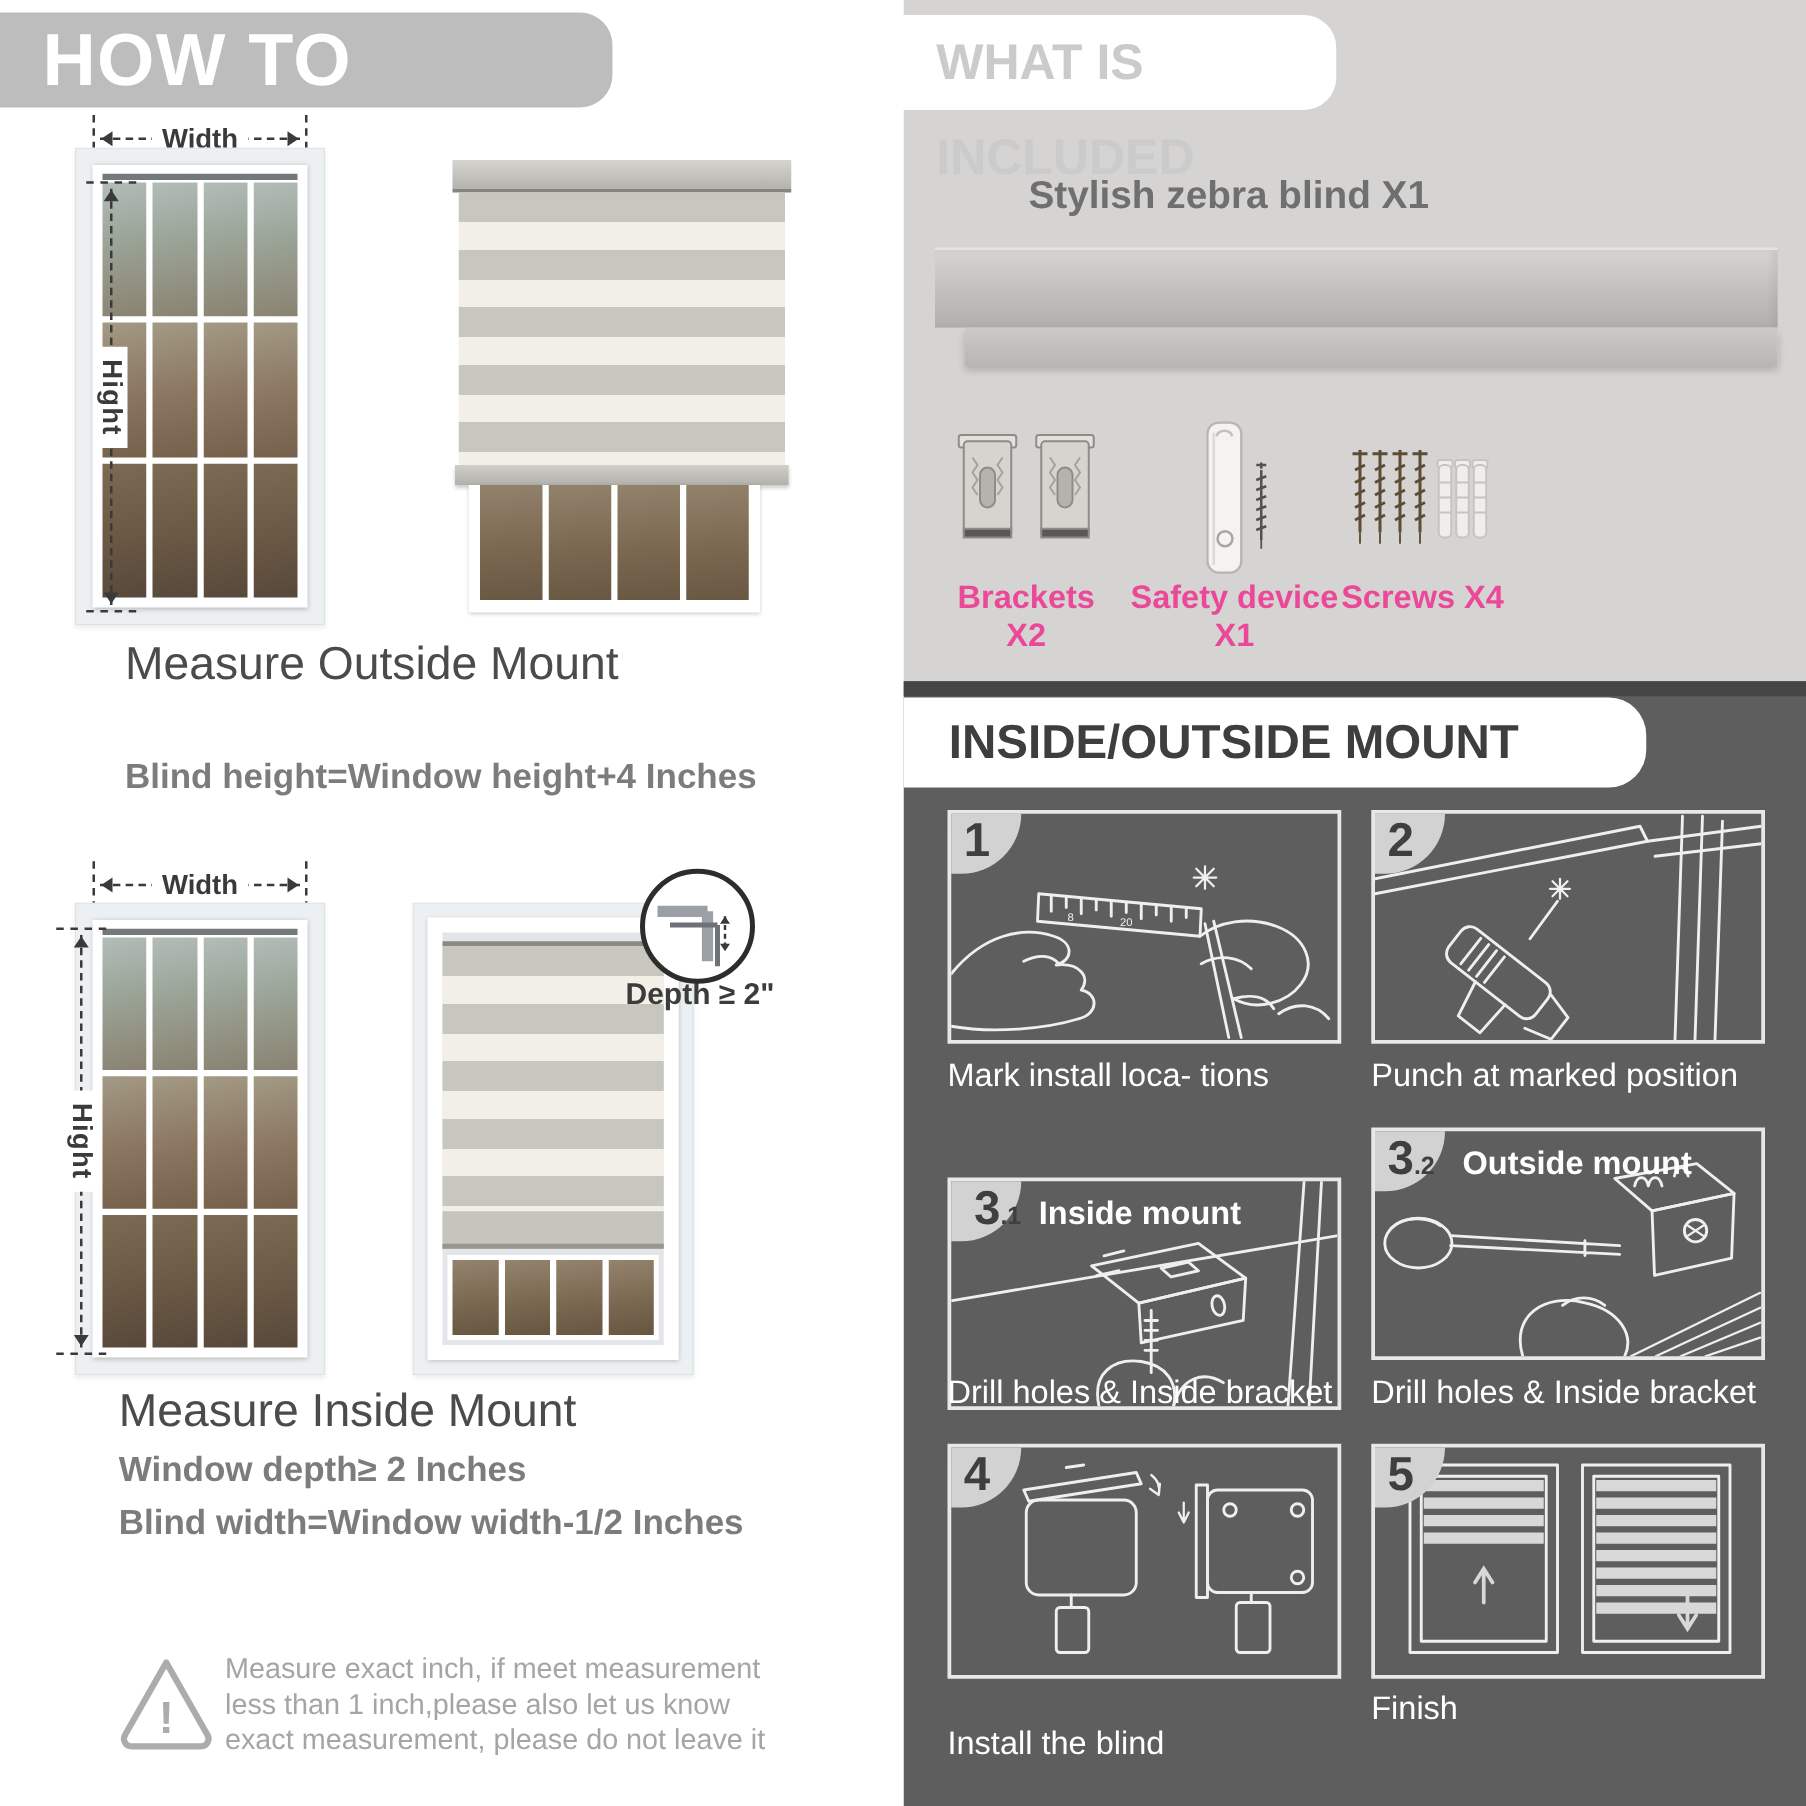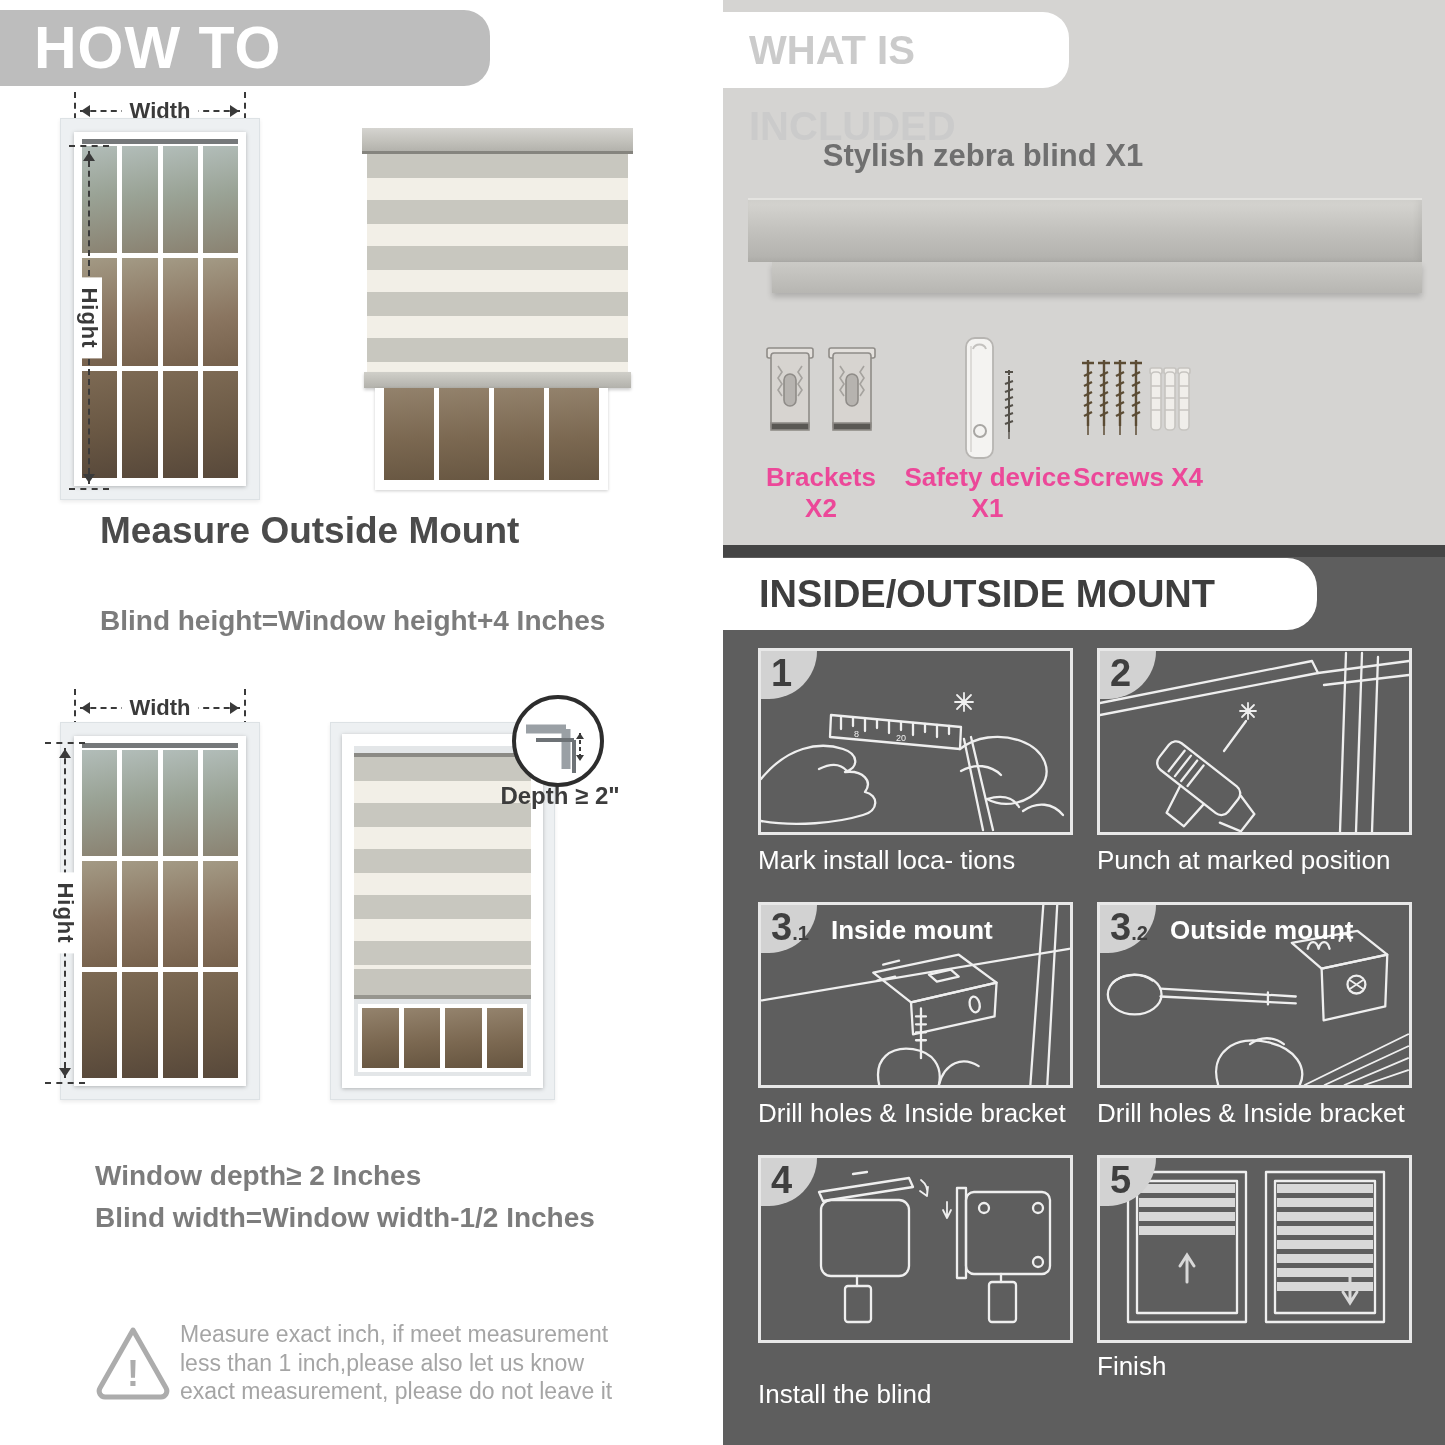--- a/index.html
+++ b/index.html
@@ -54,21 +54,21 @@
   .iwin-in{position:absolute;left:12px;right:12px;top:12px;bottom:12px;background:#e3e6e8;}
   .iblind-rail{position:absolute;left:0;right:0;top:7px;height:4px;background:#8b8a85;}
   .iblind{position:absolute;left:0;right:0;top:11px;height:212px;
           background:repeating-linear-gradient(180deg,#c8c7bf 0px,#c8c7bf 24px,#f2efe7 24px,#f2efe7 46px);}
   .iblind-bot{position:absolute;left:0;right:0;top:223px;height:26px;background:#c6c5bd;border-bottom:4px solid #97968f;}
   .ipanes{position:absolute;left:4px;right:4px;bottom:4px;top:258px;display:flex;gap:5px;background:#fff;padding:4px;}
   .ipanes div{flex:1;background:linear-gradient(172deg,#94836d 0%,#7b6851 55%,#665540 100%);}
   .circle-callout{border-radius:50%;border:4px solid #2d2d2d;background:#fff;z-index:6;}
   .depth-label{font-size:24px;font-weight:700;color:#3c3c3c;text-align:center;}
 
-  .m-title{font-size:37px;font-weight:700;color:#4b4b4b;text-align:center;}
+  .m-title{font-size:37px;font-weight:400;color:#4b4b4b;text-align:center;}
   .m-line{font-size:28px;font-weight:700;color:#7c7c7c;}
   .warn-text{font-size:23px;color:#a5a5a5;line-height:1.24;width:440px;}
 
   
   .inc-bg{left:723px;top:0;width:722px;height:545px;background:#d5d4d2;}
   .inc-band{left:717px;top:12px;width:352px;height:76px;background:#fff;border-radius:0 26px 26px 0;
             color:#cbcbcb;font-size:40px;font-weight:700;line-height:76px;padding-left:32px;box-sizing:border-box;}
   .inc-title{font-size:31px;font-weight:700;color:#6f6f6f;text-align:center;}
   .rail-main{height:62px;background:linear-gradient(180deg,#d6d5d1 0%,#c2c1bd 50%,#b1b0ac 100%);
              border-top:2px solid #e4e3e0;box-shadow:inset -4px 0 6px rgba(0,0,0,.06);}
@@ -214,20 +214,23 @@
       <path d="M10,30 H50 M50,30 V70" stroke="#9aa0a5" stroke-width="9" fill="none"></path>
       <path d="M20,41 H58 M58,41 V74" stroke="#6d7276" stroke-width="4" fill="none"></path>
       <path d="M64,34 V62" stroke="#3a3a3a" stroke-width="2" stroke-dasharray="4 3" fill="none"></path>
       <path d="M64,34 l-4,6 h8 Z M64,62 l-4,-6 h8 Z" fill="#3a3a3a"></path>
     </svg>
   </div>
   <div class="abs depth-label" style="left:495px;top:782px;width:130px;">
     <span>Depth ≥ 2"</span>
   </div>
 
+  <div class="abs m-title" style="left:95px;top:1108px;">
+    <span class="cx90">Measure Inside Mount</span>
+  </div>
   <div class="abs m-line" style="left:95px;top:1160px;">
     <span class="cx90">Window depth≥ 2 Inches</span>
   </div>
   <div class="abs m-line" style="left:95px;top:1202px;">
     <span class="cx90">Blind width=Window width-1/2 Inches</span>
   </div>
 
   <svg class="abs" style="left:92px;top:1322px;" width="82" height="80" viewBox="0 0 82 80">
     <path d="M41,8 L74,66 a6,6 0 0 1 -5,9 H13 a6,6 0 0 1 -5,-9 Z" fill="none" stroke="#acacac" stroke-width="5" stroke-linejoin="round"></path>
     <text x="41" y="64" text-anchor="middle" font-size="36" font-weight="700" fill="#acacac">!</text>
@@ -379,21 +382,21 @@
           <path d="M140,117 l22,6 v22 l-22,6"></path>
           <path d="M86,146 l6,30 h22 l2,-30"></path>
         </g>
       </g>
     </svg>
   </div>
   <div class="abs caption" style="left:1097px;top:845px;">
     <span class="cx78">Punch at  marked position</span>
   </div>
 
-  <div class="abs panel" style="left:758px;top:902px;width:315px;height:186px;">
+  <div class="abs panel" style="left:758px;top:942px;width:315px;height:186px;text-align:right;">
     <div class="badge"><span>3</span><span class="sub">.1</span></div>
     <div class="panel-label"><span class="cx85">Inside mount</span></div>
     <svg class="art" viewBox="0 0 309 181">
       <g fill="none" stroke="#efefef" stroke-width="2.3" stroke-linecap="round" stroke-linejoin="round">
         <path d="M0,96 L309,44"></path>
         <path d="M283,0 L270,181 M297,0 L287,181"></path>
         <path d="M112,68 L198,50 L236,78 L150,98 Z"></path>
         <path d="M150,98 L236,78 L234,112 L152,130 Z"></path>
         <path d="M168,70 l22,-5 l8,7 l-22,5 Z M122,60 l16,-4 M116,76 l18,-4"></path>
         <ellipse cx="214" cy="100" rx="5" ry="8" transform="rotate(-12 214 100)"></ellipse>

